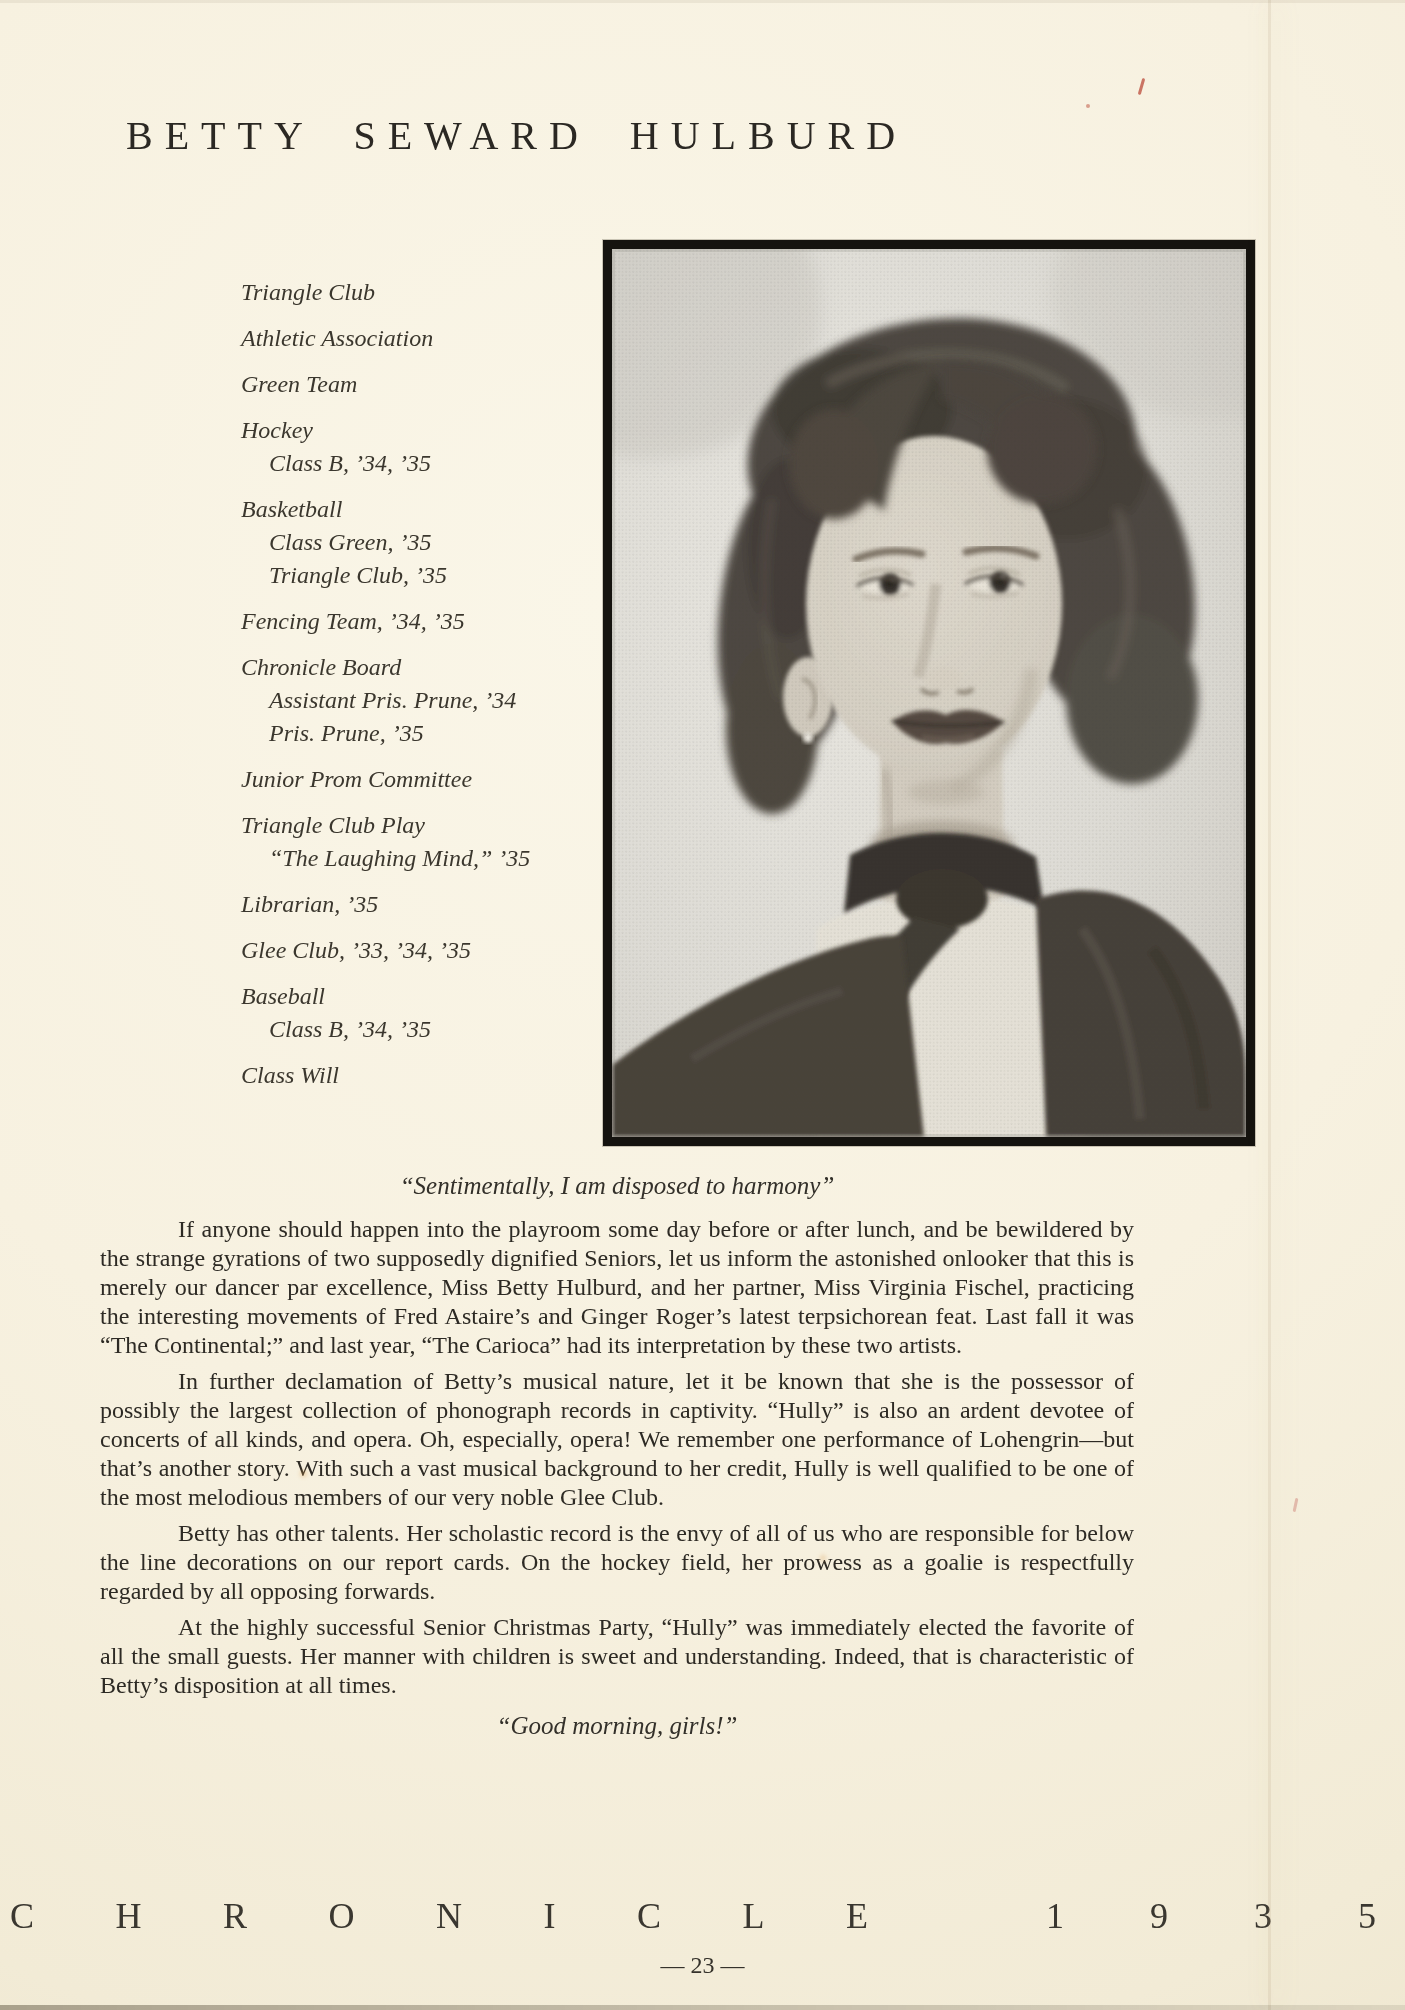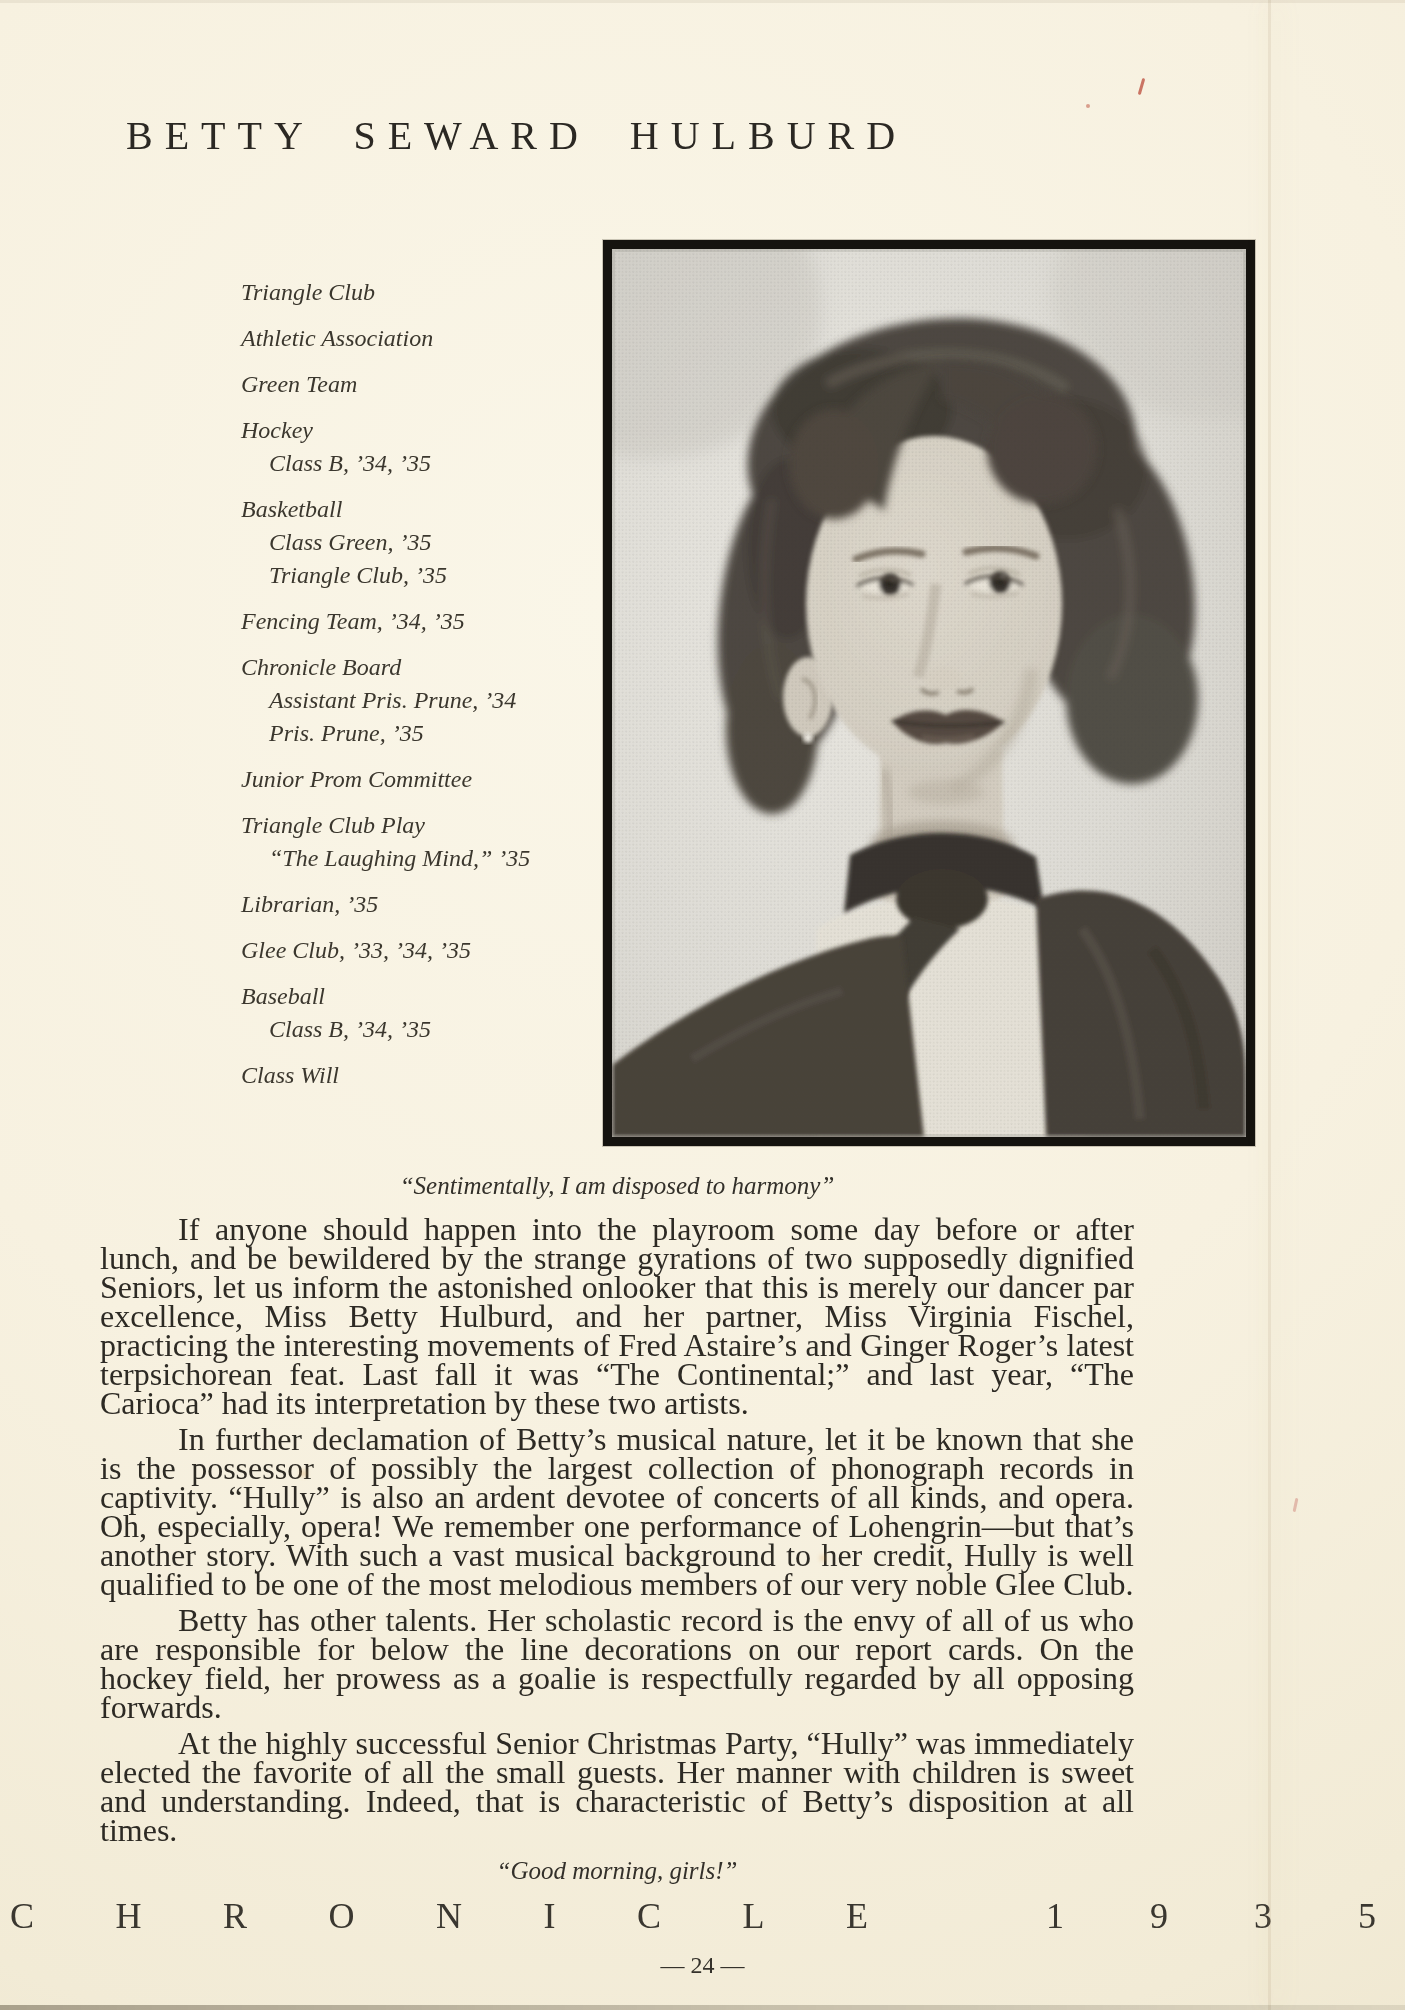--- a/index.html
+++ b/index.html
@@ -37,21 +37,21 @@
     box-shadow:0 0 0 1px rgba(60,50,35,.25);
   }
   .photo-frame svg { display:block; width:100%; height:100%; }
 
   .bio-column { position:absolute; left:100px; top:1162px; width:1034px; }
   .nickname { margin:0; text-align:center; font-weight:normal;
     font-size:44px; letter-spacing:1px; color:#2c2923; }
   .motto { margin:10px 0 0 0; text-align:center; font-style:italic;
     font-size:25px; color:#33302a; }
   .paras { margin-top:15px; }
-  .paras p { margin:0 0 7px 0; font-size:32px; line-height:29px;
+  .paras p { margin:0 0 7px 0; font-size:24px; line-height:29px;
     text-align:justify; text-indent:78px; color:#2d2a24;font-family:Liberation Serif, serif; }
   .closing { margin:12px 0 0 0; text-align:center; font-style:italic;
     font-size:25px; color:#33302a; }
 
   .footer-word { position:absolute; top:1898px; display:flex; justify-content:space-between;
     font-size:36px; color:#3a3730; line-height:36px; }
   .footer-chronicle { left:10px; width:858px; }
   .footer-year { left:1046px; width:330px; }
   .page-number { position:absolute; left:0; top:1952px; width:1405px;
     text-align:center; font-size:24px; color:#35322b; }
@@ -240,21 +240,21 @@
       <span class="">L</span>
       <span class="">E</span>
     </div>
   <div class="footer-word footer-year">
       <span class="">1</span>
       <span class="">9</span>
       <span class="">3</span>
       <span class="">5</span>
     </div>
 
-  <div class="page-number">— 24 —</div>
+  <div class="page-number">— 23 —</div>
 
   <div class="speck-curve"></div>
   <div class="speck-dot"></div>
   <div class="speck-right"></div>
   <div class="foxing" style="left:300px;top:1470px;width:7px;height:7px;"></div>
   <div class="foxing" style="left:820px;top:1555px;width:6px;height:6px;"></div>
   <div class="crease" style="left:1268px;"></div>
   <div class="edge-top"></div>
   <div class="edge-bottom"></div>
 </div>

